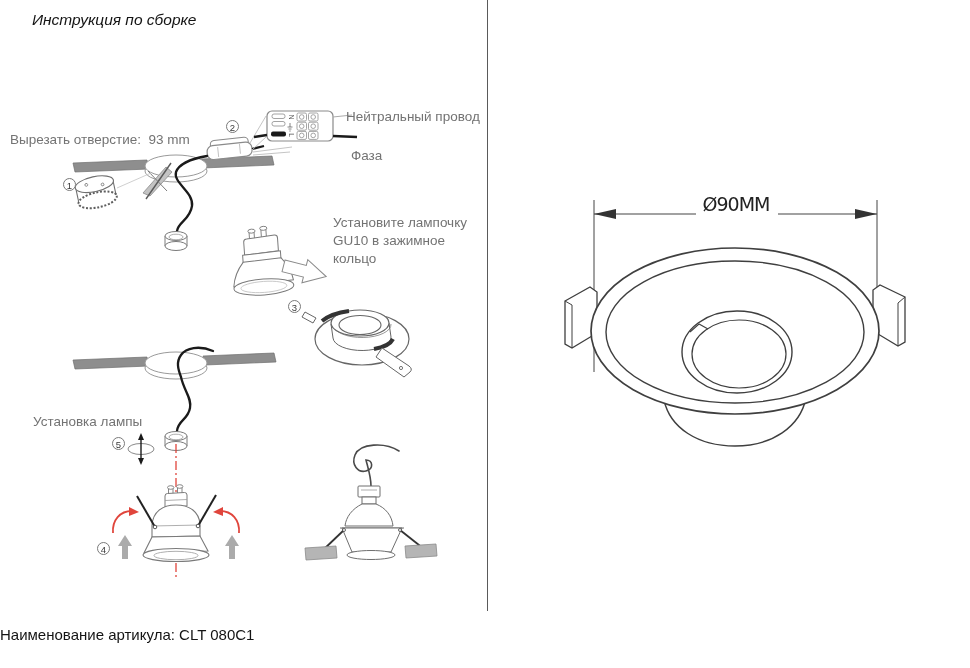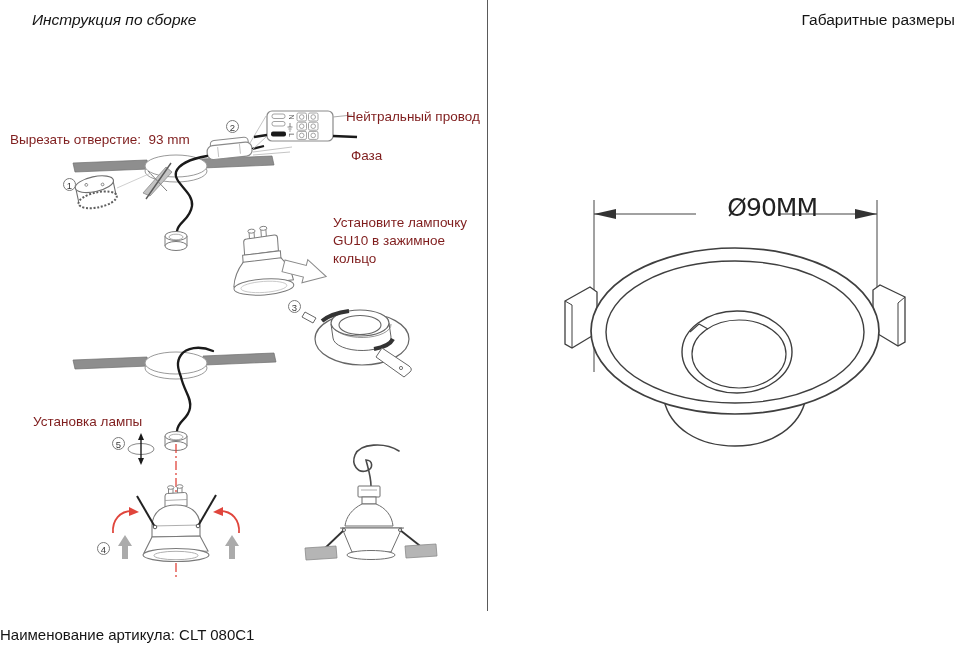--- a/index.html
+++ b/index.html
@@ -2,30 +2,30 @@
 <html><head>
 <meta charset="utf-8">
 <style>
   html,body{margin:0;padding:0;background:#fff;}
   .page{
     position:relative;width:970px;height:668px;background:#ffffff;overflow:hidden;
     font-family:"Liberation Sans","DejaVu Sans",sans-serif;color:#1a1a1a;
   }
   .abs{position:absolute;}
   .title{font-size:15.5px;color:#141414;}
-  .label{font-size:13.5px;color:#7f1d1d;line-height:18px;white-space:pre;}
+  .label{font-size:13.5px;color:#737373;line-height:18px;white-space:pre;}
   .divider{position:absolute;left:487px;top:0;width:1px;height:611px;background:#5a5a5a;}
   .footer{position:absolute;left:0;top:626px;width:100%;font-size:15px;color:#141414;}
   .badge{
     position:absolute;width:13px;height:13px;border:1px solid #7a7a7a;border-radius:50%;
     font-size:9.5px;color:#3a3a3a;text-align:center;line-height:13px;background:#fff;box-sizing:border-box;
   }
   .dim-text{
-    position:absolute;left:655px;top:193px;width:162px;text-align:right;
-    font-size:25px;letter-spacing:-1px;color:#222;font-family:"DejaVu Sans","Liberation Sans",sans-serif;
+    position:absolute;left:655px;top:193px;width:162px;text-align:center;
+    font-size:19px;letter-spacing:-1px;color:#222;font-family:"DejaVu Sans","Liberation Sans",sans-serif;
   }
   svg{position:absolute;left:0;top:0;}
   svg *{vector-effect:none;}
   .svg-label{font-size:6.5px;fill:#555;font-family:"Liberation Sans","DejaVu Sans",sans-serif;}
 </style>
 </head>
 <body>
 
 <div class="page">
 
@@ -244,21 +244,20 @@
         <ellipse cx="735" cy="331" rx="144" ry="83" fill="#ffffff" stroke="#3f3f3f" stroke-width="1.7"></ellipse>
         <ellipse cx="735" cy="332" rx="129" ry="71" fill="#ffffff" stroke="#3f3f3f" stroke-width="1.4"></ellipse>
         <ellipse cx="737" cy="352" rx="55" ry="41" fill="#ffffff" stroke="#3f3f3f" stroke-width="1.4"></ellipse>
         <ellipse cx="739" cy="354" rx="47" ry="34" fill="#ffffff" stroke="#3f3f3f" stroke-width="1.2"></ellipse>
         <polyline points="690,332 699,324 708,329" fill="none" stroke="#3f3f3f" stroke-width="1.1"></polyline>
       </g>
     </g>
   </svg>
 
   <div class="abs title" style="left:32px;top:11px;font-style:italic;">Инструкция по сборке</div>
-  <div class="abs title" style="right:15px;top:11px;">Габаритные размеры</div>
   <div class="divider"></div>
 
   <div class="abs label" style="left:10px;top:131px;">Вырезать отверстие:  93 mm</div>
   <div class="abs label" style="left:346px;top:108px;">Нейтральный провод</div>
   <div class="abs label" style="left:351px;top:117px;margin-top:30px;">Фаза</div>
 
   <div class="abs" style="left:333px;top:214px;">
     <div class="label">Установите лампочку</div>
     <div class="label">GU10 в зажимное</div>
     <div class="label">кольцо</div>

